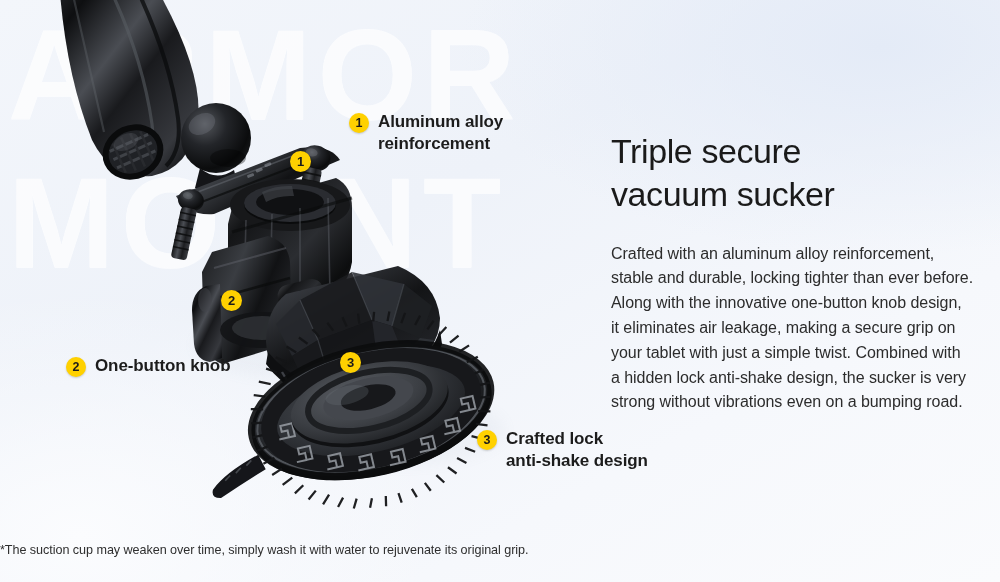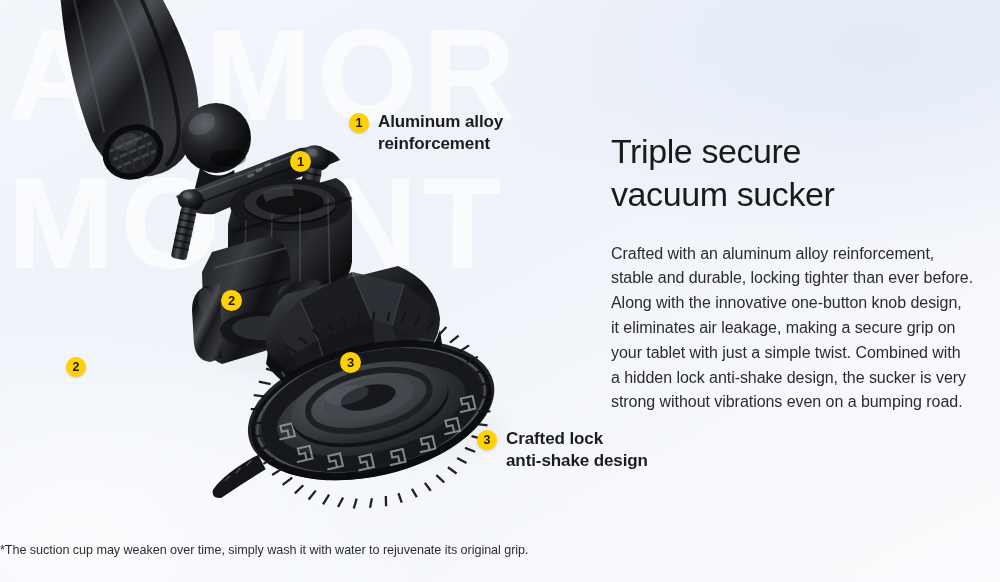--- a/index.html
+++ b/index.html
@@ -376,20 +376,21 @@
   <div class="badge marker marker-3">3</div>
 
   <div class="callout callout-1">
     <div class="badge">1</div>
     <div class="callout-text">Aluminum alloy
 reinforcement</div>
   </div>
 
   <div class="callout callout-2">
     <div class="badge">2</div>
+    <div class="callout-text">One-button knob</div>
   </div>
 
   <div class="callout callout-3">
     <div class="badge">3</div>
     <div class="callout-text">Crafted lock
 anti-shake design</div>
   </div>
 
   <div class="copy">
     <h1 class="headline">Triple secure

